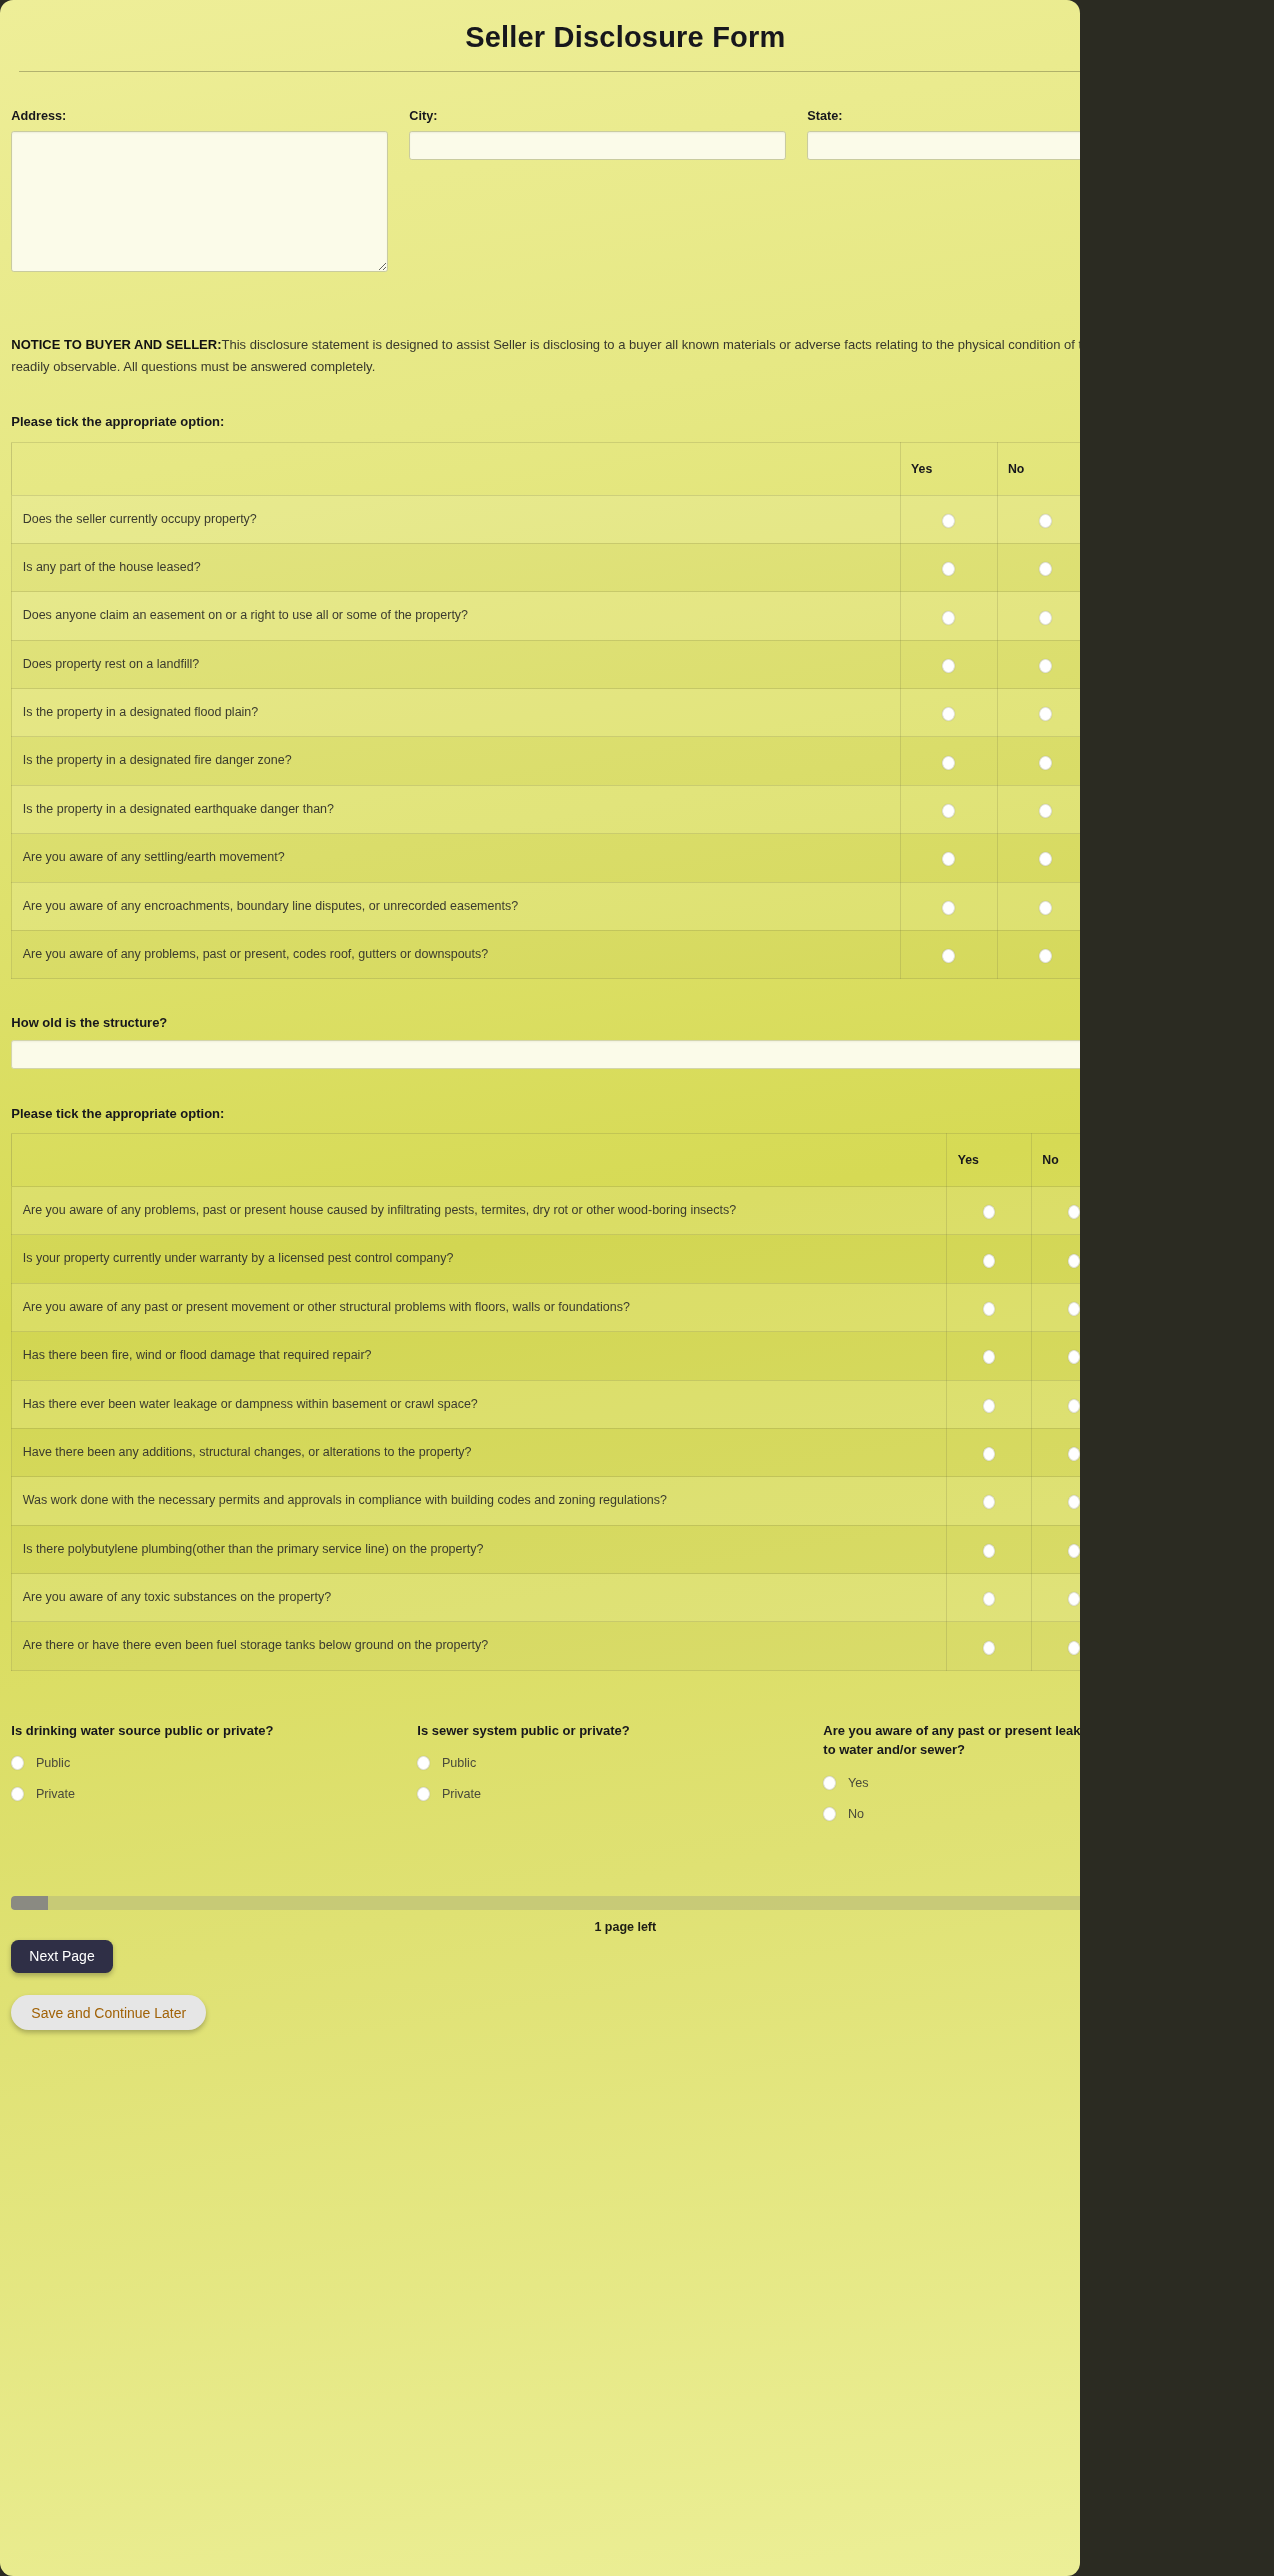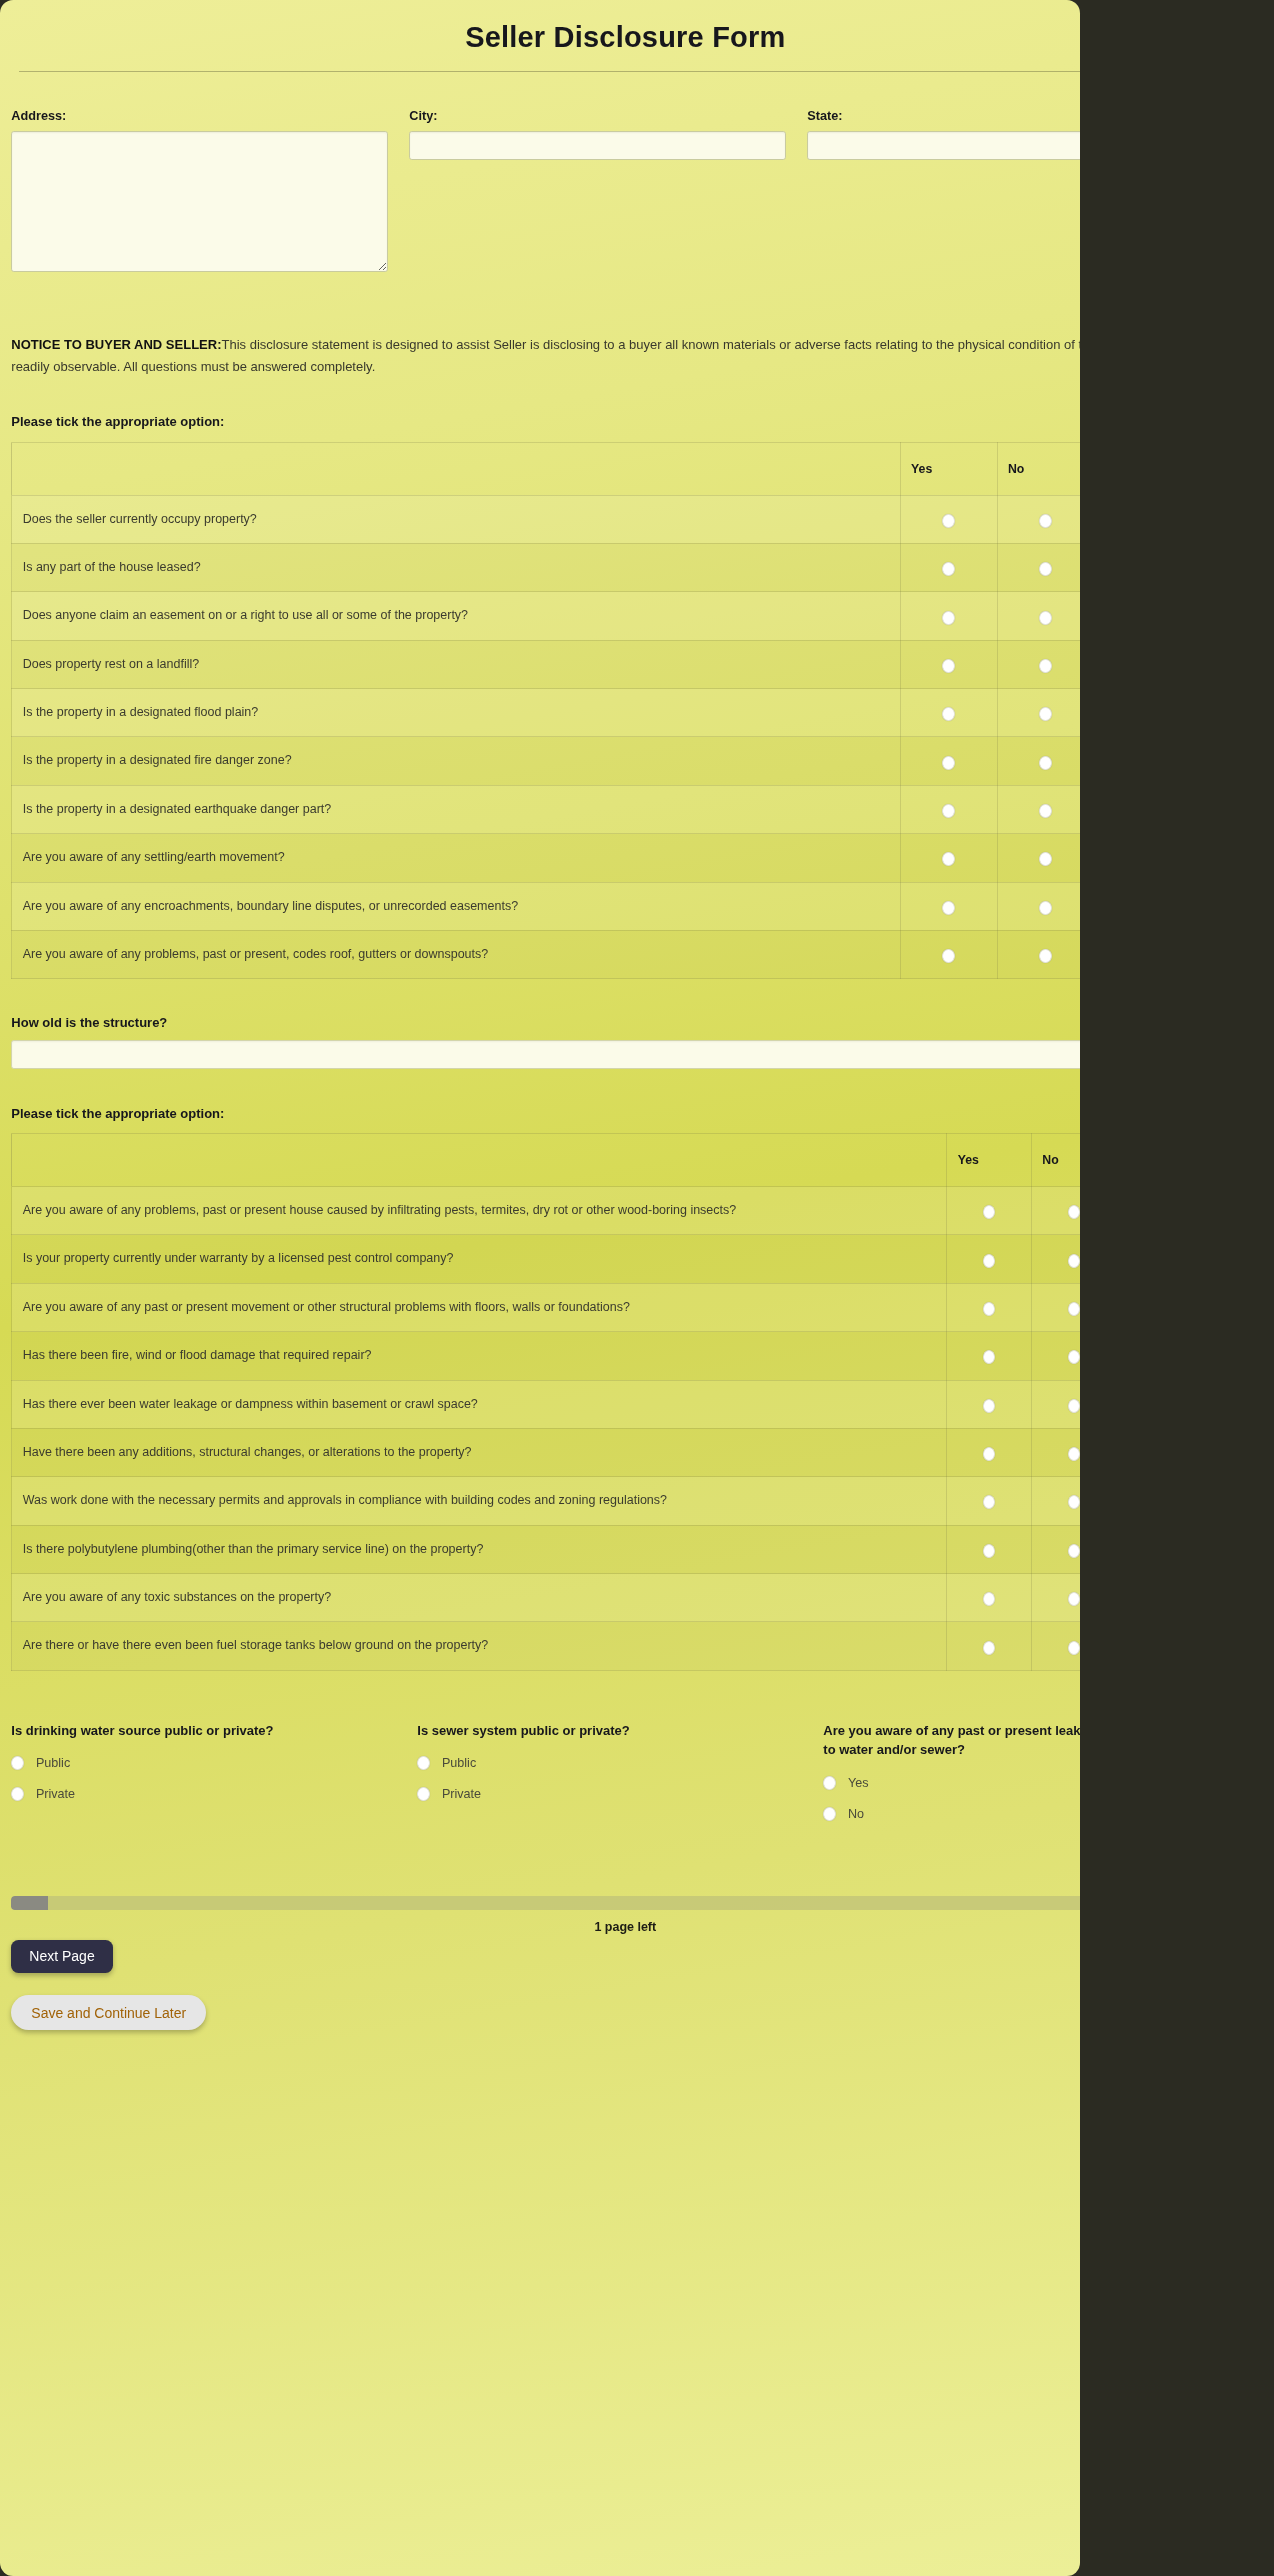--- a/index.html
+++ b/index.html
@@ -352,21 +352,21 @@
             <td class="rcell"><span class="radio-dot"></span></td>
             <td class="rcell"><span class="radio-dot"></span></td>
           </tr>
           <tr>
             <td class="qcell">Is the property in a designated fire danger zone?</td>
             <td class="rcell"><span class="radio-dot"></span></td>
             <td class="rcell"><span class="radio-dot"></span></td>
             <td class="rcell"><span class="radio-dot"></span></td>
           </tr>
           <tr>
-            <td class="qcell">Is the property in a designated earthquake danger part?</td>
+            <td class="qcell">Is the property in a designated earthquake danger than?</td>
             <td class="rcell"><span class="radio-dot"></span></td>
             <td class="rcell"><span class="radio-dot"></span></td>
             <td class="rcell"><span class="radio-dot"></span></td>
           </tr>
           <tr>
             <td class="qcell">Are you aware of any settling/earth movement?</td>
             <td class="rcell"><span class="radio-dot"></span></td>
             <td class="rcell"><span class="radio-dot"></span></td>
             <td class="rcell"><span class="radio-dot"></span></td>
           </tr>

